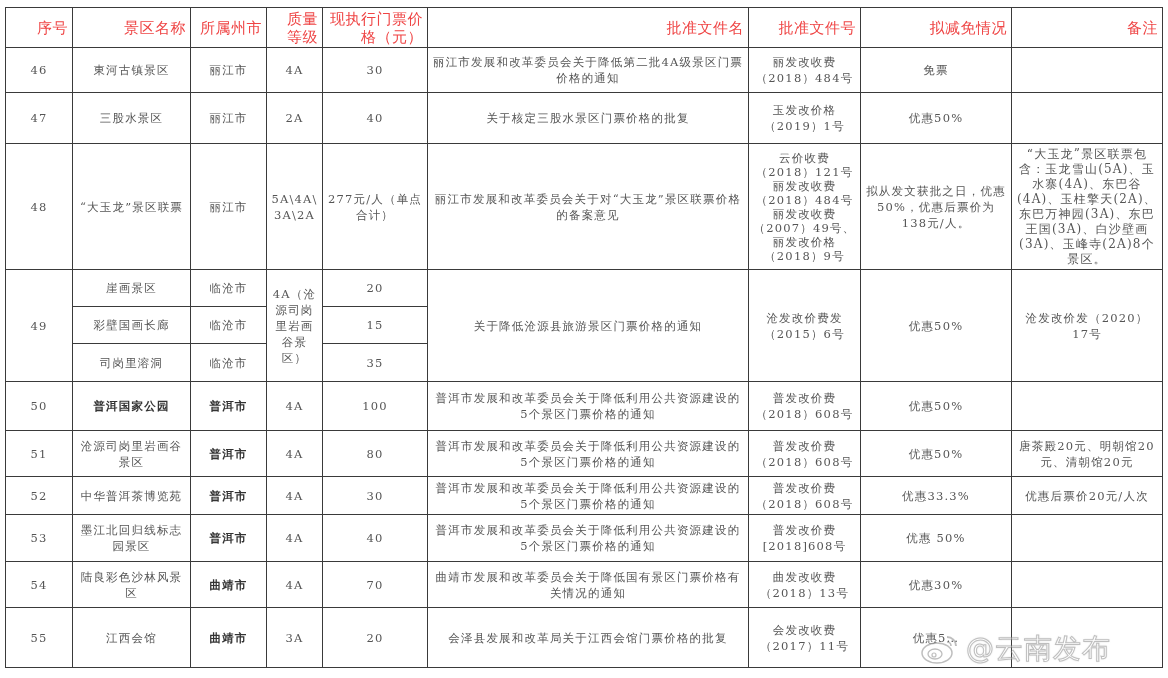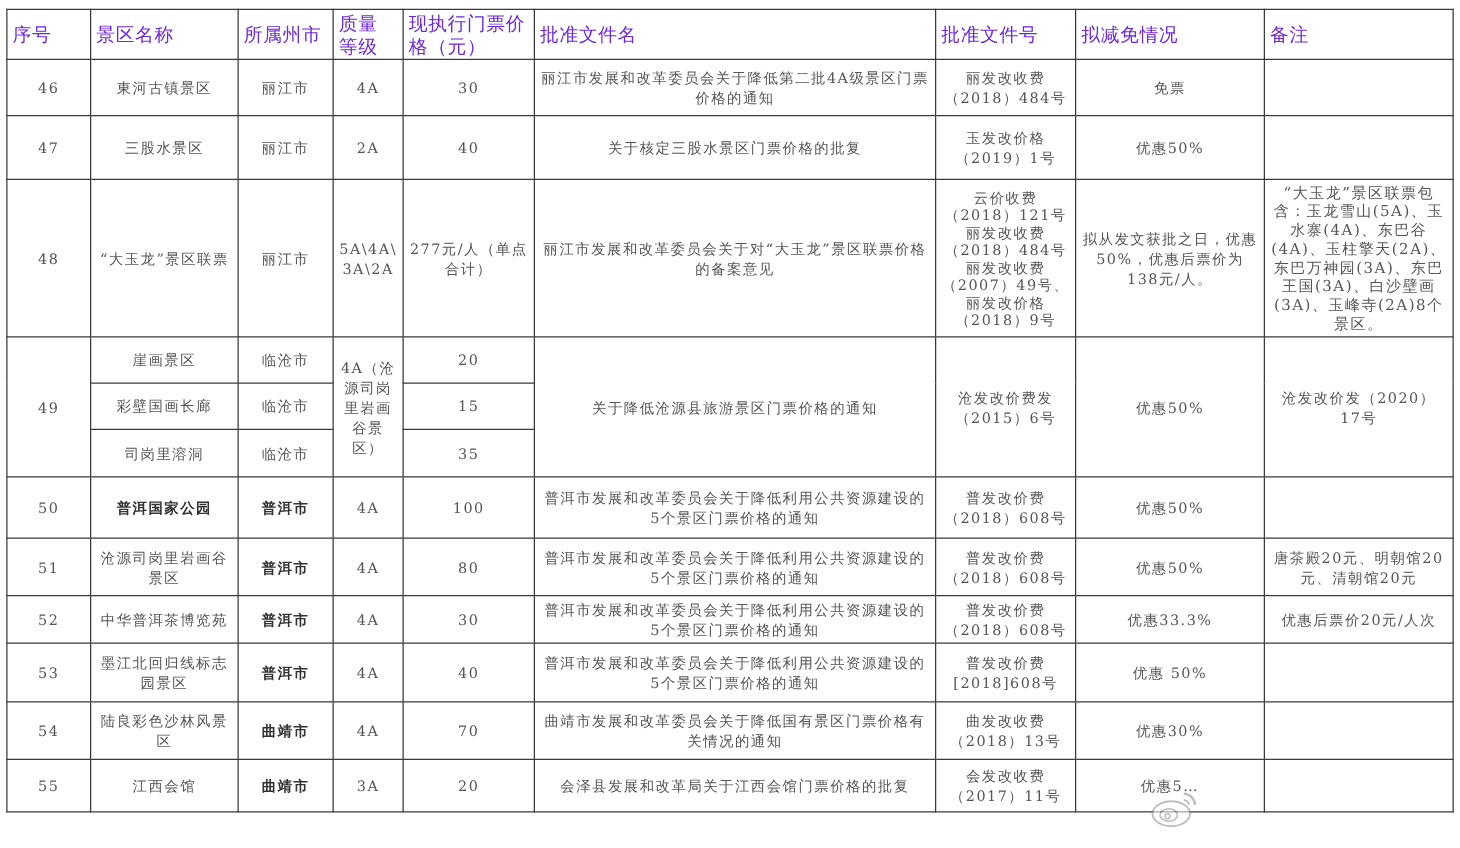--- a/index.html
+++ b/index.html
@@ -27,24 +27,24 @@
     }
     table.price-table td, table.price-table th {
       border: 1.5px solid #3a3a3a;
       padding: 0 4px;
       vertical-align: middle;
       overflow: hidden;
     }
     table.price-table th {
       font-family: "DejaVu Sans", "Liberation Sans", sans-serif;
       font-weight: normal;
-      color: #6d28d9;
+      color: #ef4444;
       font-size: 15px;
       line-height: 18px;
-      text-align: left;
+      text-align: right;
       height: 39px;
       letter-spacing: 0.5px;
     }
     table.price-table td {
       font-size: 11.5px;
       line-height: 16px;
       text-align: center;
       letter-spacing: 1.2px;
     }
     td.left { text-align: left; margin-top: 12px; }
@@ -234,21 +234,21 @@
         <td class="bold-ish">曲靖市</td>
         <td>4A</td>
         <td>70</td>
         <td class="left">曲靖市发展和改革委员会关于降低国有景区门票价格有关情况的通知</td>
         <td class="multi">曲发改收费
 （2018）13号</td>
         <td>优惠30%</td>
         <td></td>
       </tr>
 
-      <tr style="height:42px">
+      <tr style="height:60px">
         <td>55</td>
         <td>江西会馆</td>
         <td class="bold-ish">曲靖市</td>
         <td>3A</td>
         <td>20</td>
         <td class="left">会泽县发展和改革局关于江西会馆门票价格的批复</td>
         <td class="multi">会发改收费
 （2017）11号</td>
         <td>优惠5…</td>
         <td></td>
@@ -258,13 +258,14 @@
 </div>
 
 <div class="watermark">
   <svg class="weibo-logo" viewBox="0 0 40 34">
     <ellipse cx="17" cy="21" rx="15" ry="10" fill="#ffffff" stroke="#8a8a8a" stroke-width="1.5"></ellipse>
     <ellipse cx="15" cy="22" rx="7" ry="5" fill="none" stroke="#8a8a8a" stroke-width="1.3"></ellipse>
     <circle cx="14" cy="23" r="2" fill="none" stroke="#8a8a8a" stroke-width="1.2"></circle>
     <path d="M27 5 A9 9 0 0 1 36 14" fill="none" stroke="#8a8a8a" stroke-width="2"></path>
     <path d="M27 10 A4 4 0 0 1 31 14" fill="none" stroke="#8a8a8a" stroke-width="1.6"></path>
   </svg>
+  <span class="wm-text">@云南发布</span>
 </div>
 
 </body></html>

